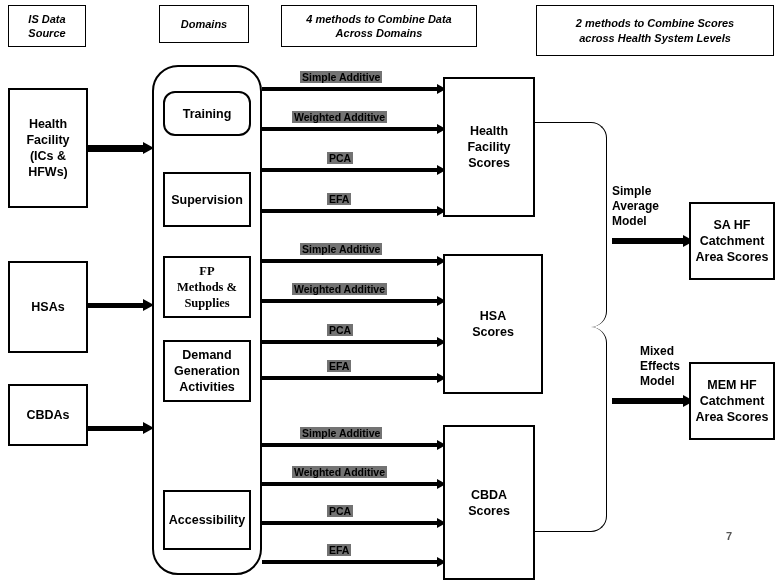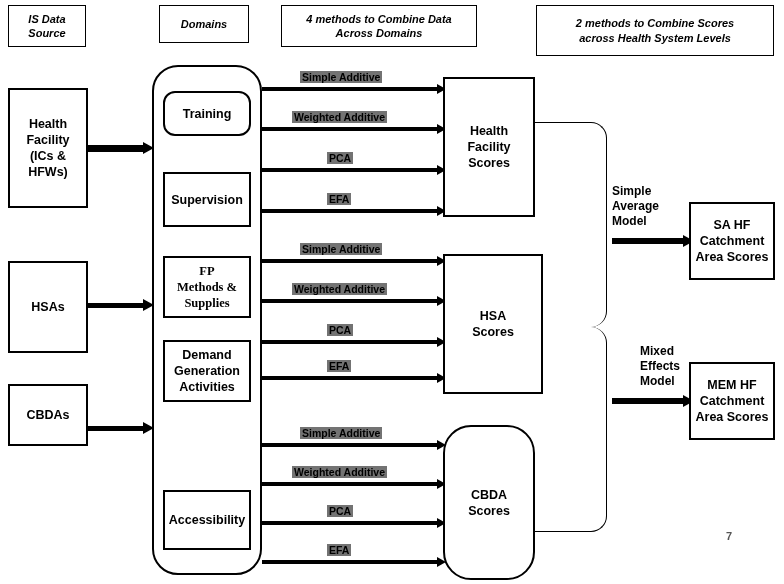--- a/index.html
+++ b/index.html
@@ -203,21 +203,21 @@
   <div class="edge-label" style="left:292px; top:466px;">Weighted Additive</div>
 
   <div class="arrow-line" style="left:262px; top:521px; width:177px; height:4px;"></div>
   <div class="arrow-head ah-right-sm" style="left:437px; top:518px;"></div>
   <div class="edge-label" style="left:327px; top:505px;">PCA</div>
 
   <div class="arrow-line" style="left:262px; top:560px; width:177px; height:4px;"></div>
   <div class="arrow-head ah-right-sm" style="left:437px; top:557px;"></div>
   <div class="edge-label" style="left:327px; top:544px;">EFA</div>
 
-  <div class="box" style="left:443px; top:425px; width:92px; height:155px; white-space:pre-line;border-radius:28px;">CBDA
+  <div class="box" style="left:443px; top:425px; width:92px; height:155px; white-space:pre-line;">CBDA
 Scores</div>
 
   <div class="conn" style="left:535px; top:122px; width:72px; height:205px; border-top-right-radius:16px; border-bottom-right-radius:16px; border-bottom:none;"></div>
   <div class="conn" style="left:535px; top:327px; width:72px; height:205px; border-top-right-radius:16px; border-bottom-right-radius:16px; border-top:none;"></div>
 
   <div class="model-label" style="left:612px; top:184px; width:80px; white-space:pre-line;">Simple
 Average
 Model</div>
 
   <div class="model-label" style="left:640px; top:344px; width:80px; white-space:pre-line;">Mixed

